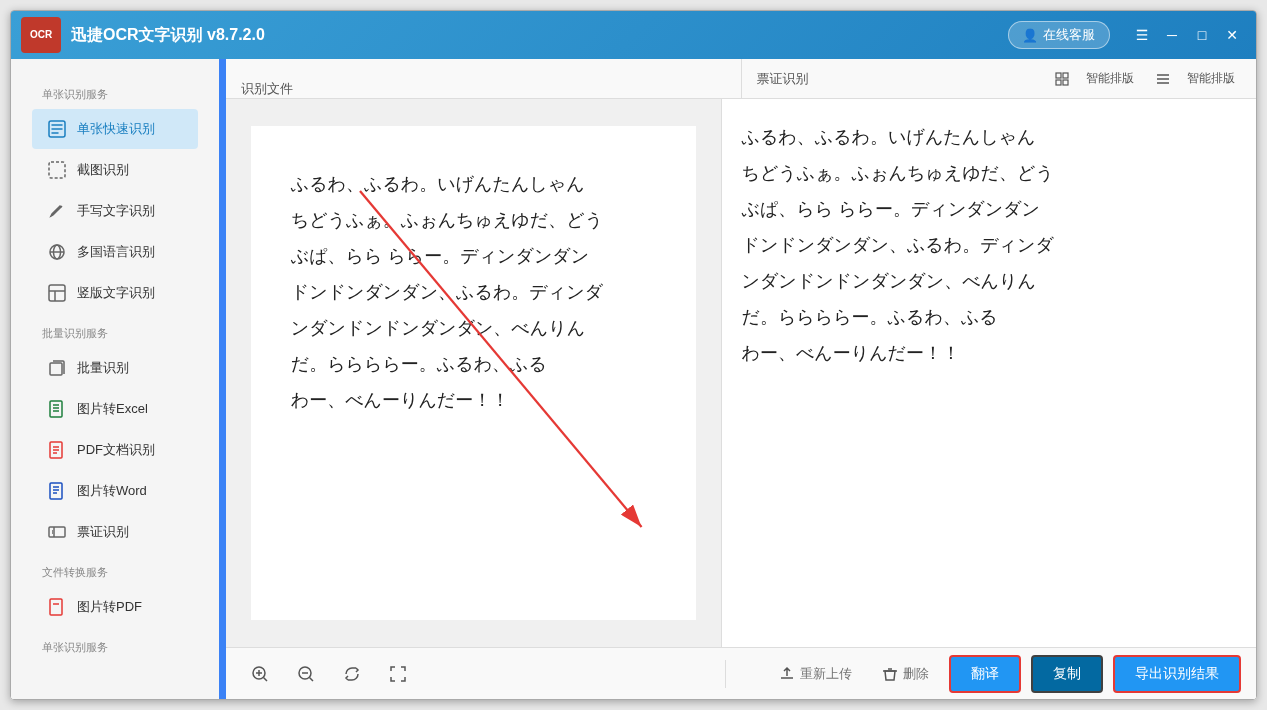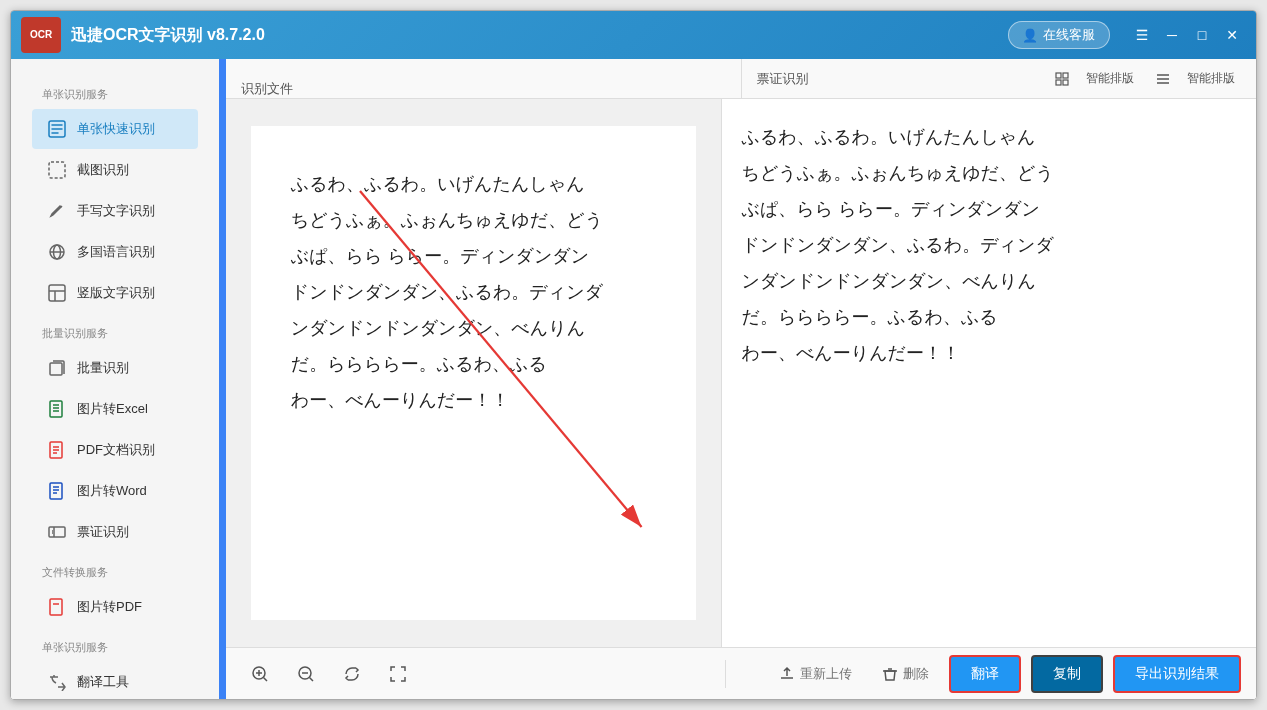--- a/index.html
+++ b/index.html
@@ -427,29 +427,20 @@
           <svg width="18" height="18" viewBox="0 0 18 18" fill="none">
               <rect x="2" y="1" width="12" height="16" rx="1" stroke="#e53935" stroke-width="1.5" fill="none"></rect>
               <path d="M5 6h6" stroke="#e53935" stroke-width="1.5"></path>
             </svg>
         </div>
         <span>图片转PDF</span>
       </div>
 
       <div class="sidebar-section-title">单张识别服务</div>
 
-      <div class="sidebar-item">
-        <div class="sidebar-icon">
-          <svg width="18" height="18" viewBox="0 0 18 18" fill="none">
-              <path d="M2 4h8M6 2v2M4 4c0 3 2 5 4 6" stroke="#666" stroke-width="1.5"></path>
-              <path d="M10 14h6M14 10l3 4-3 4" stroke="#666" stroke-width="1.5"></path>
-            </svg>
-        </div>
-        <span>翻译工具</span>
-      </div>
     </div>
 
     <div class="work-area">
 
       <div class="work-header">
         <div class="work-header-left">
           <span>识别文件</span>
         </div>
         <div class="work-header-right">
           <span>票证识别</span>

